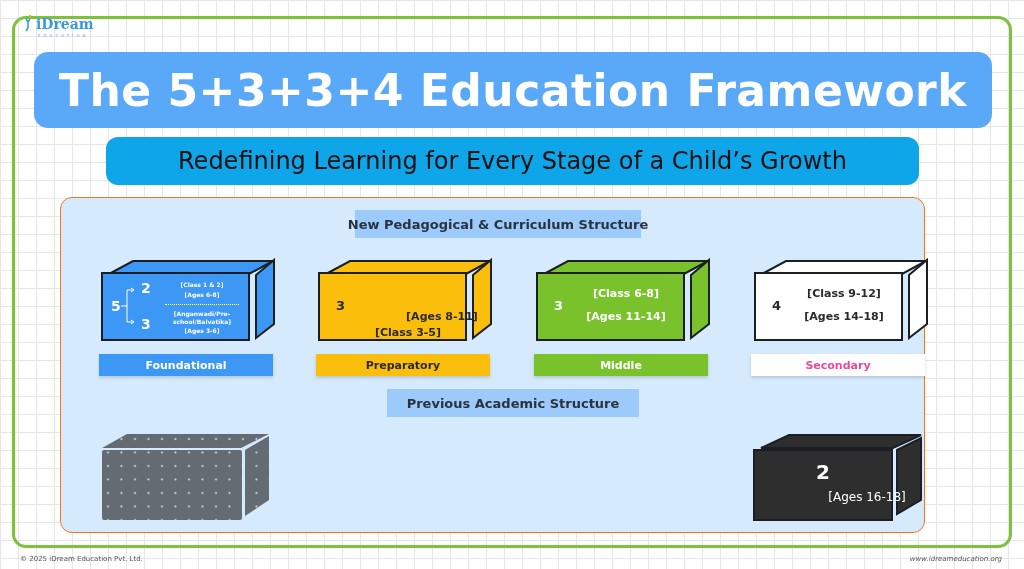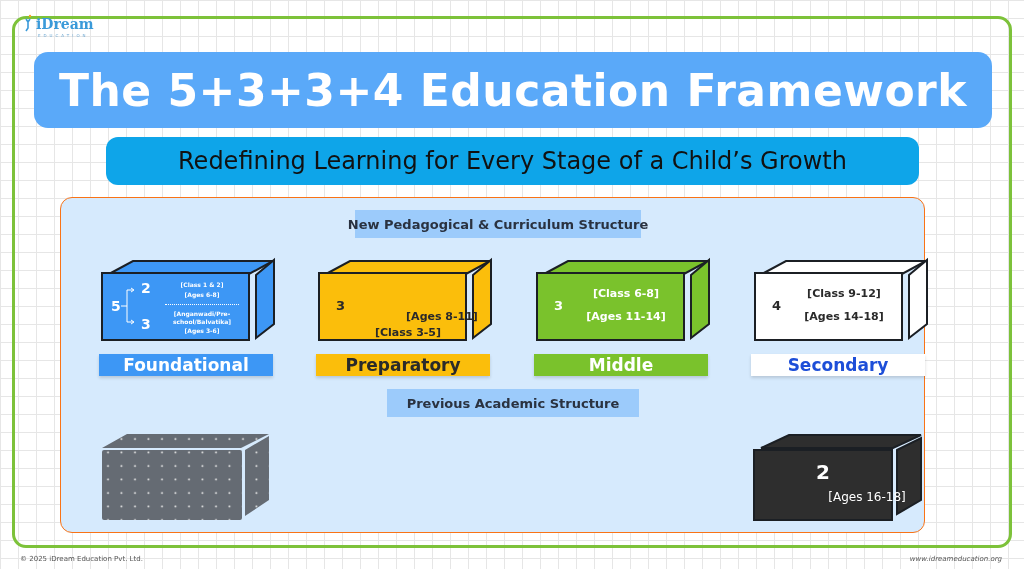--- a/index.html
+++ b/index.html
@@ -42,21 +42,21 @@
   .section-label {
     position:absolute; height:28px; background:#9ccbfb;
     display:flex; align-items:center; justify-content:center;
     font-size:13px; font-weight:bold; color:#2a3240; white-space:nowrap;
   }
   .cube { position:absolute; }
   .cube svg { position:absolute; left:0; top:0; overflow:visible; }
   .stage-label {
     position:absolute; height:22px; box-shadow: 0 2px 3px rgba(0,0,0,0.15);
     display:flex; align-items:center; justify-content:center;
-    font-size:17px; font-weight:bold; white-space:nowrap;
+    font-size:11px; font-weight:bold; white-space:nowrap;
   }
   .num { position:absolute; font-weight:bold; }
   .txt { position:absolute; font-size:11px; font-weight:bold; white-space:nowrap; text-align:center; }
 
   .footer-left, .footer-right { position:absolute; top:555px; font-size:7px; color:#555; white-space:nowrap; }
   .footer-left { left: 20px; }
   .footer-right { right: 22px; font-style: italic; }
 </style>
 </head>
 <body>
@@ -131,21 +131,21 @@
   <div class="cube" style="left:693px; top:58px; width:180px; height:84px;">
     <svg width="180" height="84">
       <polygon points="8,18 32,5 172,5 148,18" fill="#ffffff" stroke="#1b1f24" stroke-width="2"></polygon>
       <polygon points="155,19 173,4 173,68 155,82" fill="#ffffff" stroke="#1b1f24" stroke-width="2"></polygon>
       <rect x="1" y="17" width="147" height="67" fill="#ffffff" stroke="#1b1f24" stroke-width="2"></rect>
     </svg>
     <div class="num" style="left:18px; top:42px; font-size:13px; color:#2a2a2a;">4</div>
     <div class="txt" style="left:46px; top:31px; width:88px; color:#2a2a2a;">[Class 9-12]</div>
     <div class="txt" style="left:46px; top:54px; width:88px; color:#2a2a2a;">[Ages 14-18]</div>
   </div>
-  <div class="stage-label" style="left:690px; top:156px; width:174px; background:#ffffff; color:#1d4ed8;">Secondary</div>
+  <div class="stage-label" style="left:690px; top:156px; width:174px; background:#ffffff; color:#ec4899;">Secondary</div>
 
   <div class="section-label" style="left:326px; top:191px; width:252px;">Previous Academic Structure</div>
 
   <div class="cube" style="left:40px; top:234px; width:170px; height:88px;">
     <svg width="170" height="88">
       <defs>
         <pattern id="dots" width="13.5" height="13.5" patternUnits="userSpaceOnUse">
           <rect width="13.5" height="13.5" fill="#656b73"></rect>
           <circle cx="7" cy="7" r="1" fill="#e8e8e8"></circle>
         </pattern>

